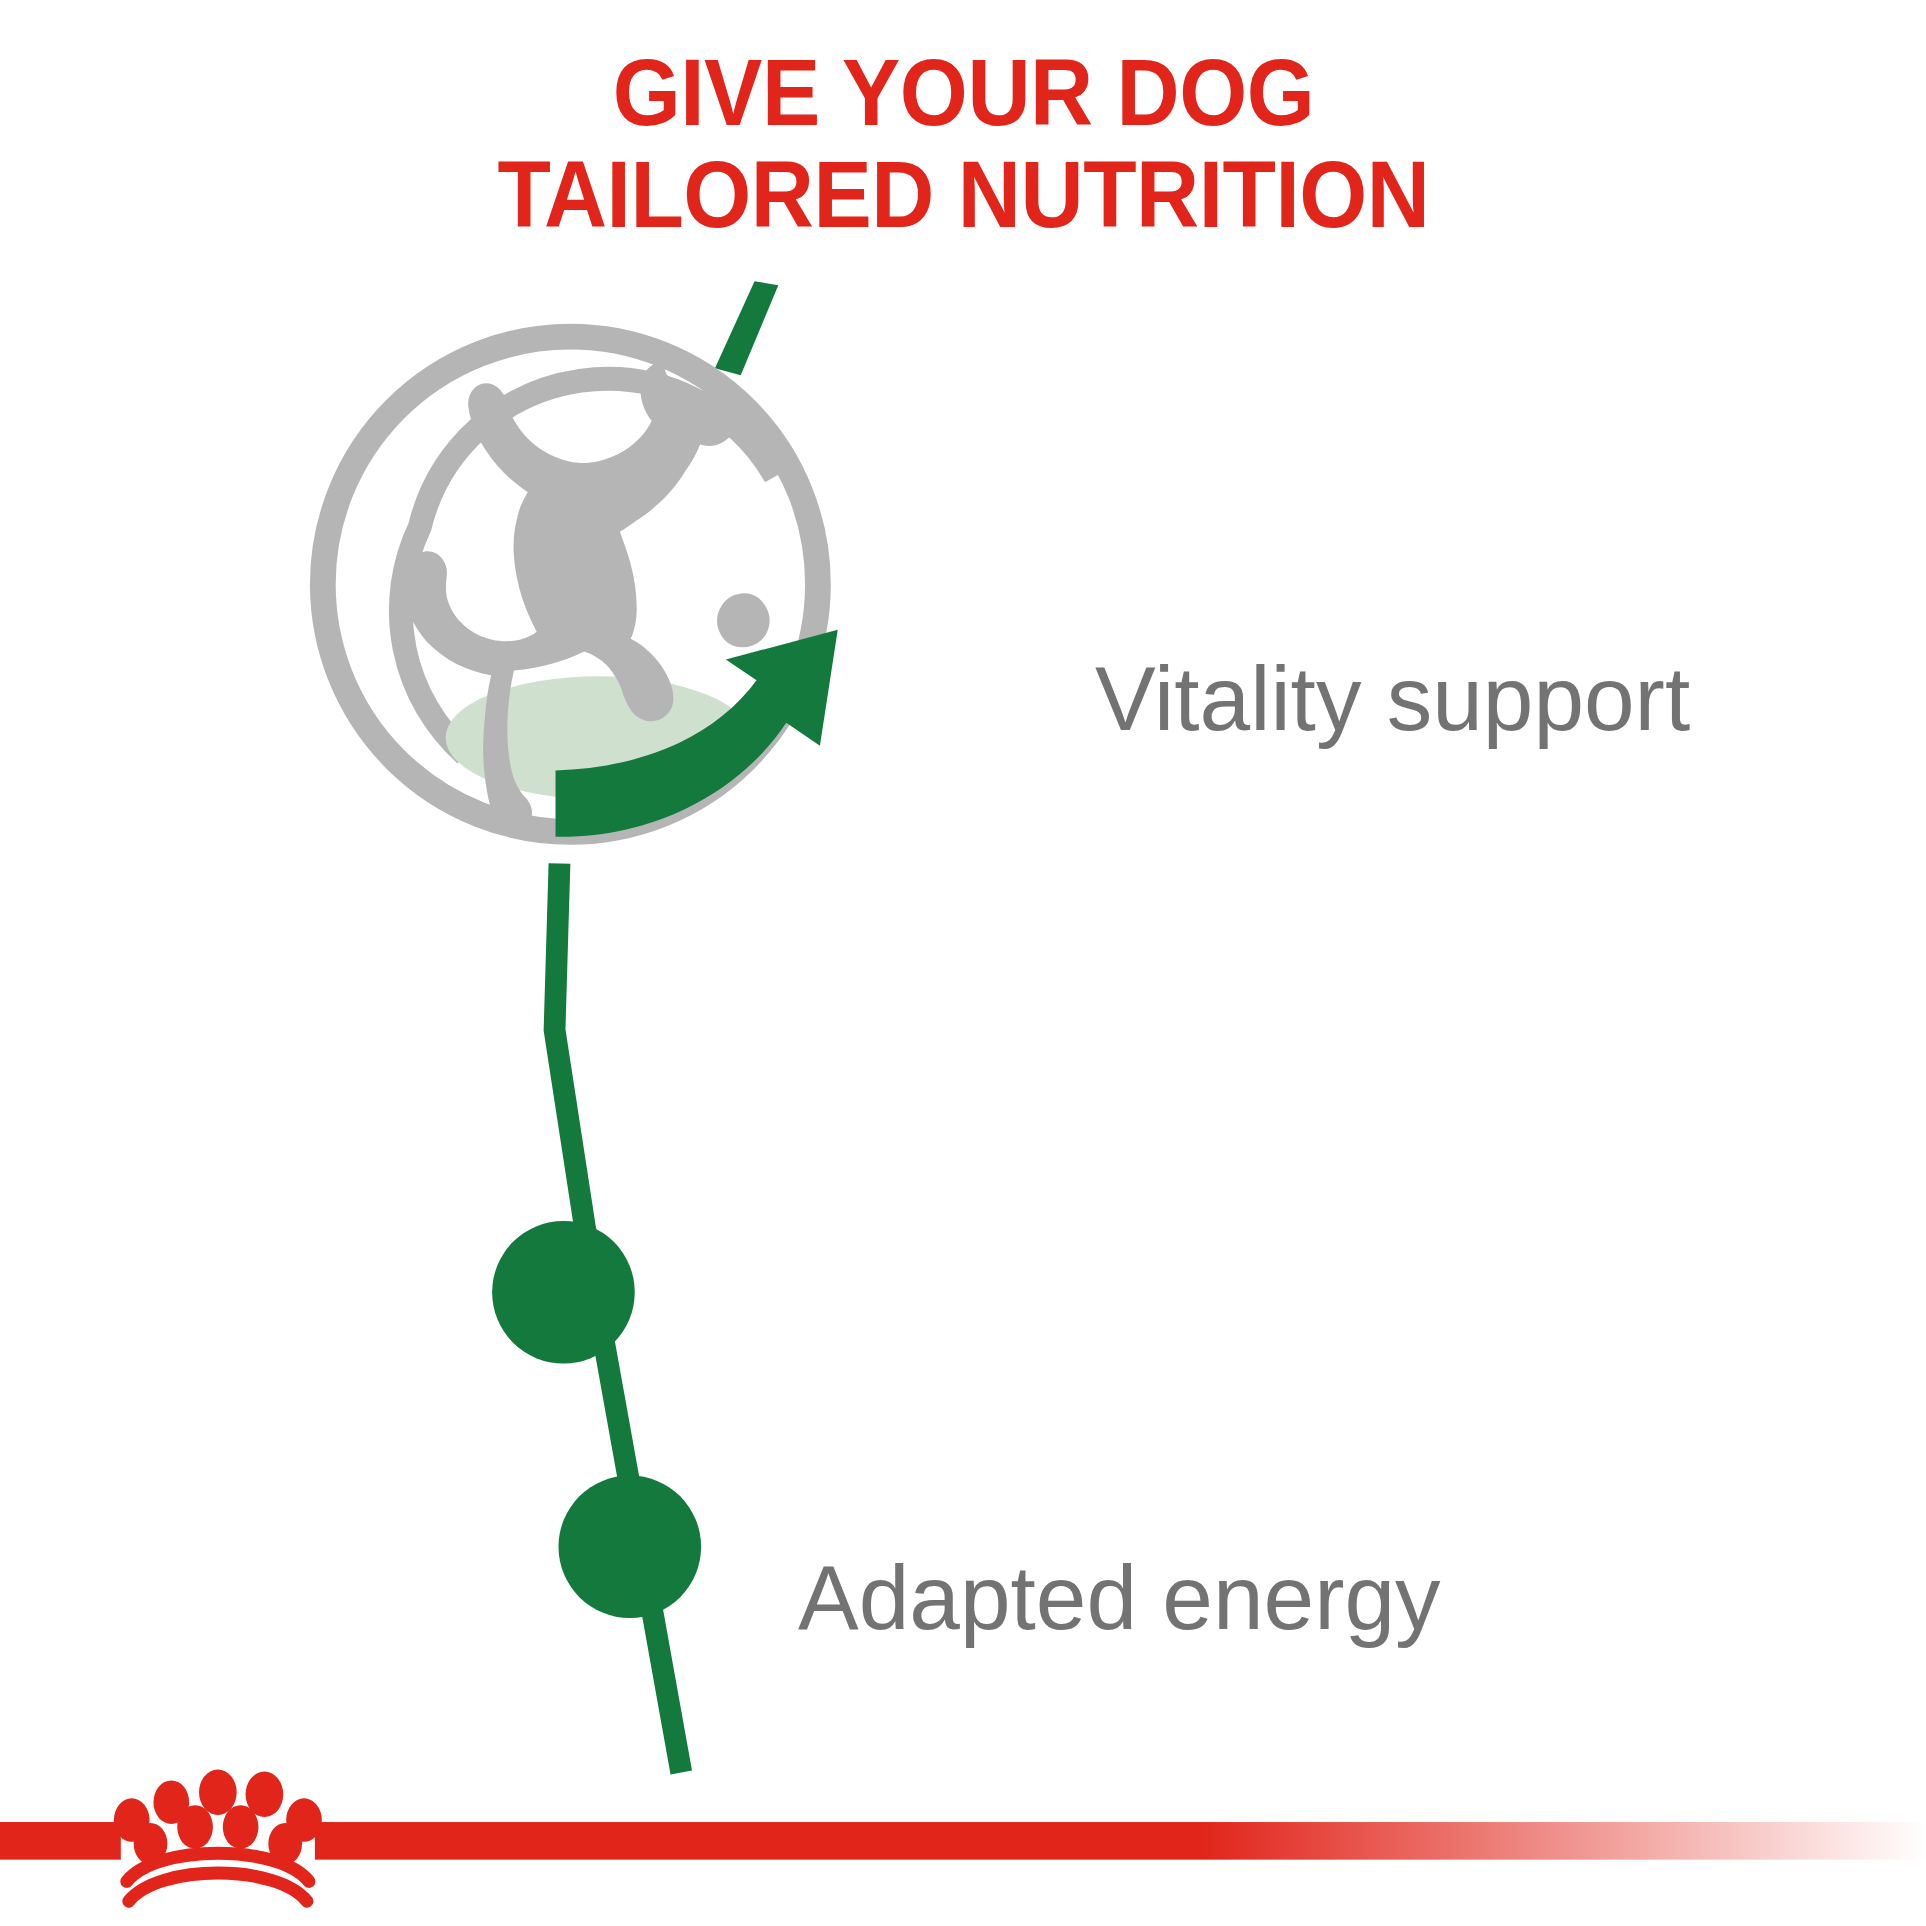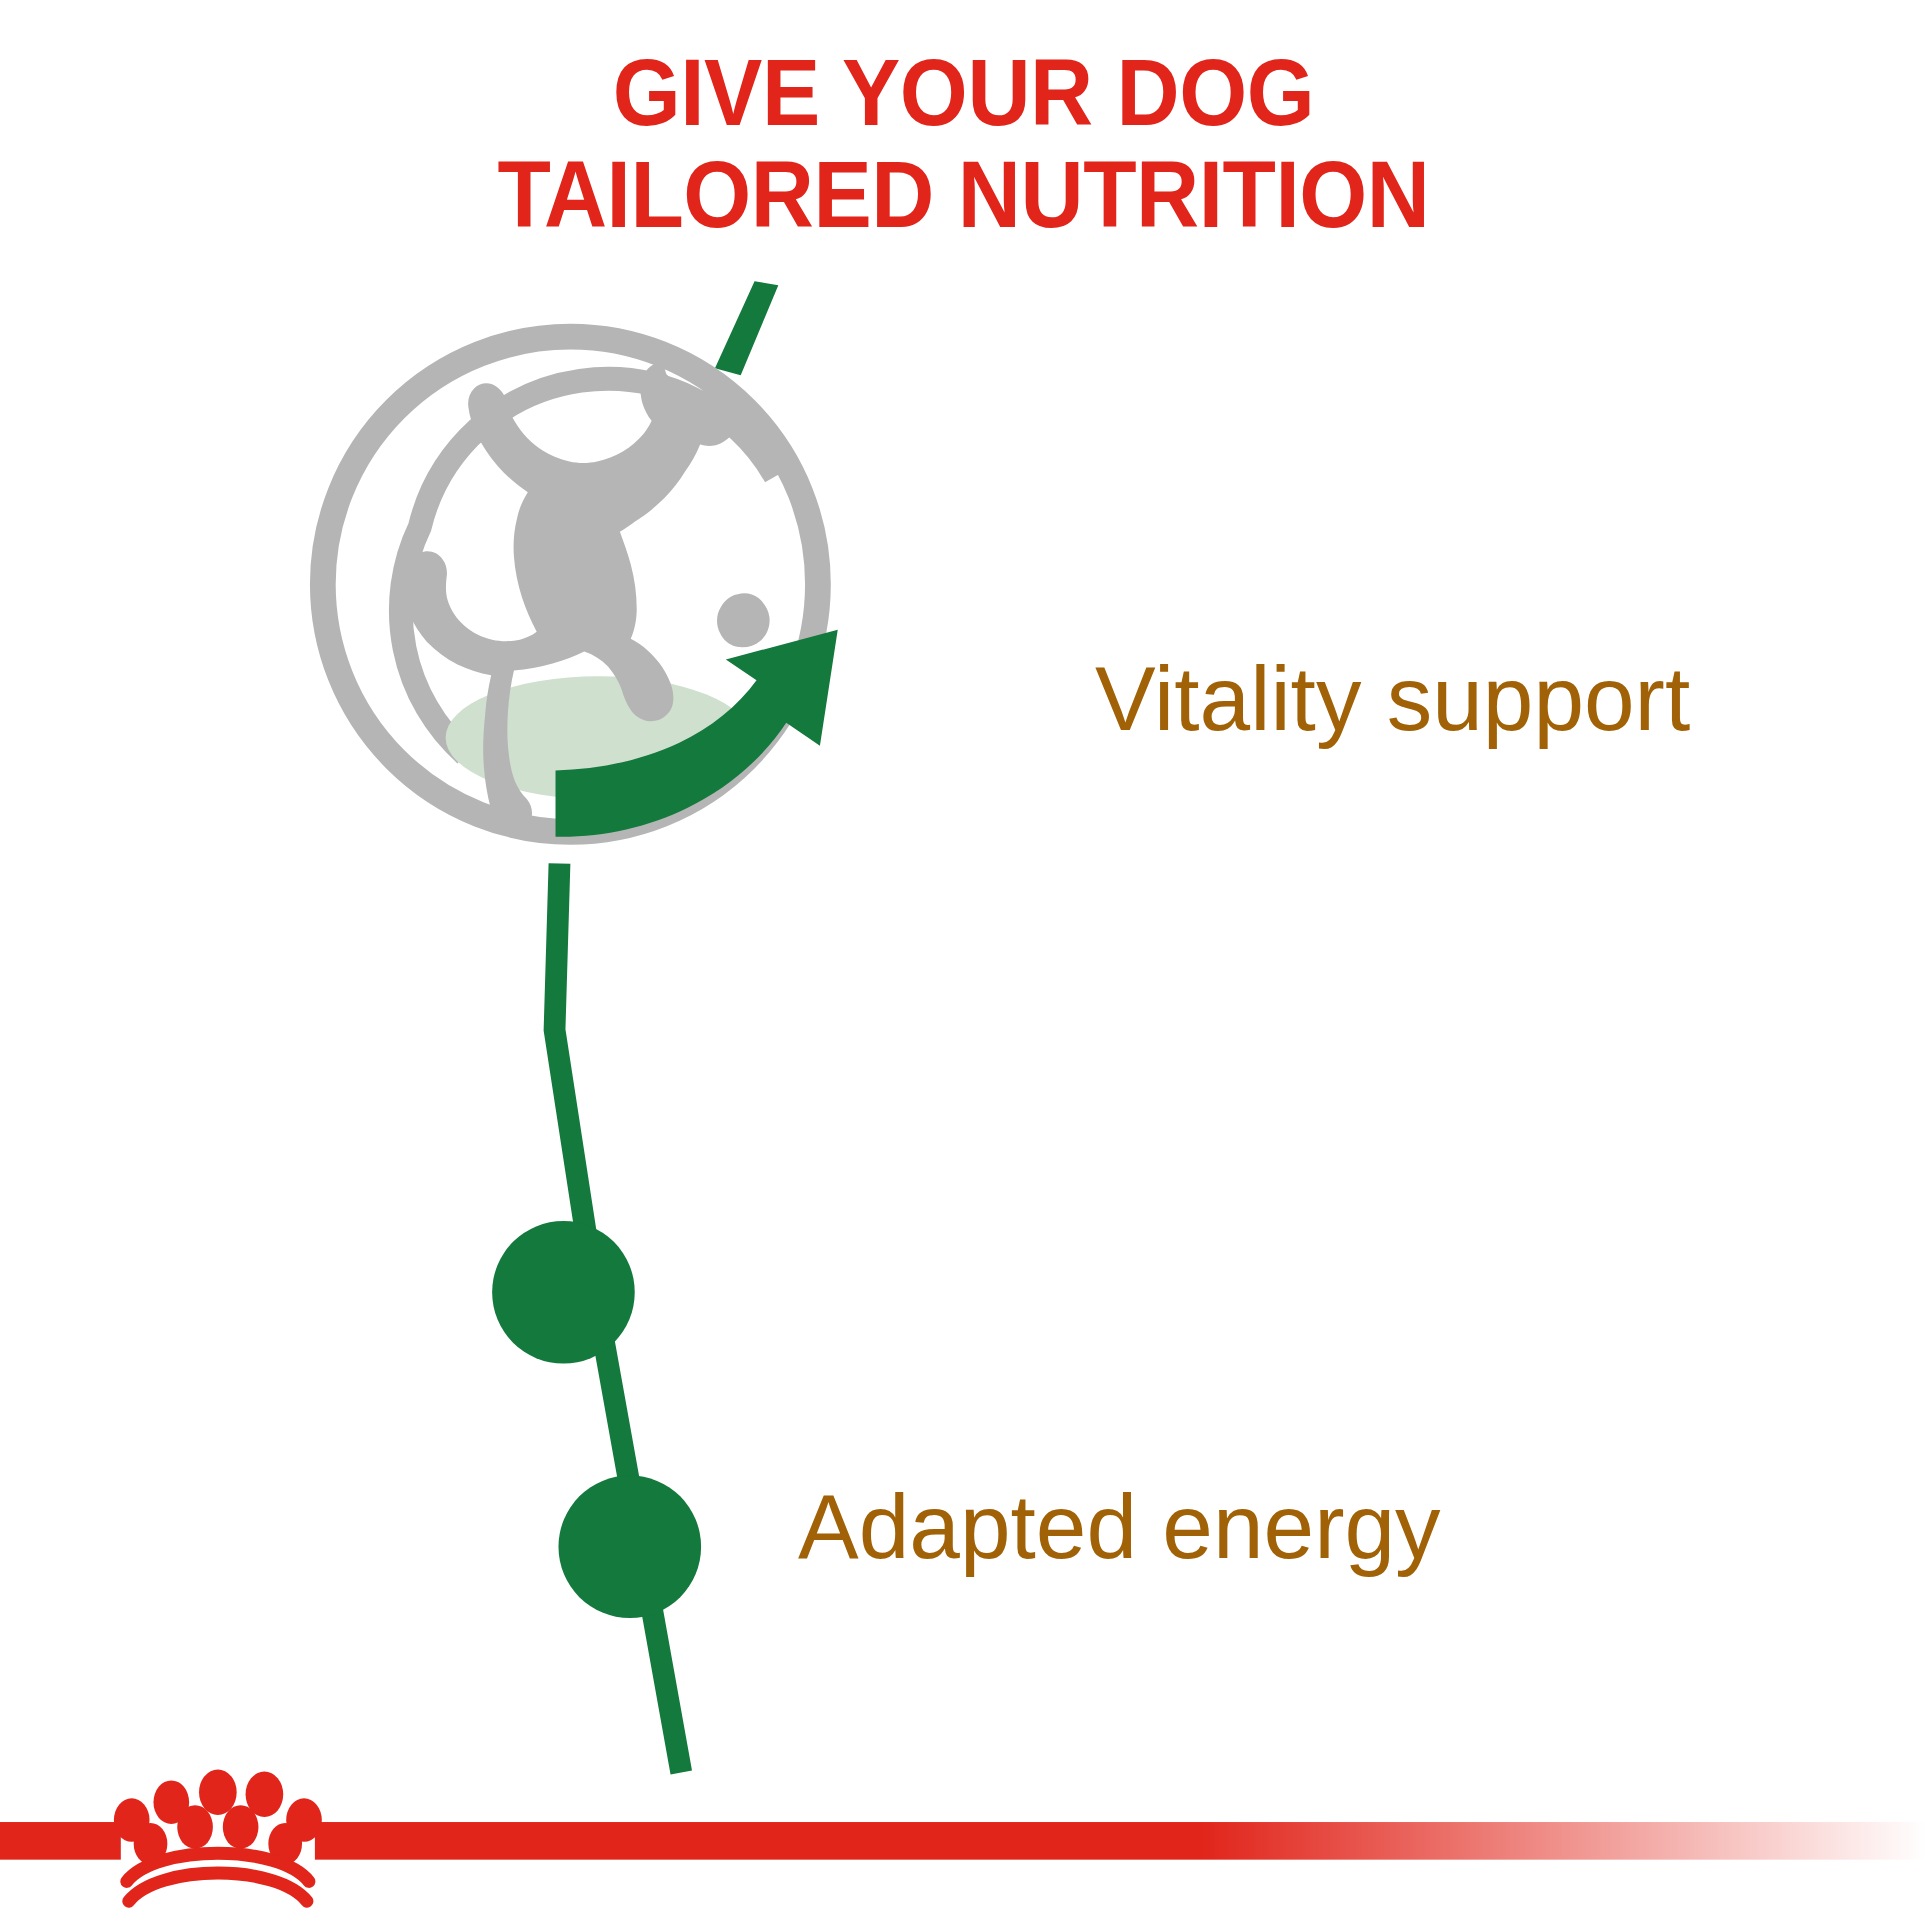--- a/index.html
+++ b/index.html
@@ -41,30 +41,30 @@
     position: absolute;
     left: 0;
     top: 0;
     width: 1927px;
     height: 1927px;
   }
 
   
   .benefit-label {
     position: absolute;
-    color: #a16207;
+    color: #737373;
     font-family: "Liberation Sans", sans-serif;
     font-weight: normal;
     font-size: 91px;
     line-height: 1;
     white-space: nowrap;
   }
   #label-0 { left: 1095px; top: 653px; }
   #label-1 { left: 711px;  top: 1230px; }
-  #label-2 { left: 798px;  top: 1481px; }
+  #label-2 { left: 798px;  top: 1552px; }
 </style>
 </head>
 <body>
 
 <div id="canvas">
 
   <div class="headline">GIVE YOUR DOG
 TAILORED NUTRITION</div>
 
   <svg id="art" viewBox="0 0 1946 1946" xmlns="http://www.w3.org/2000/svg">

